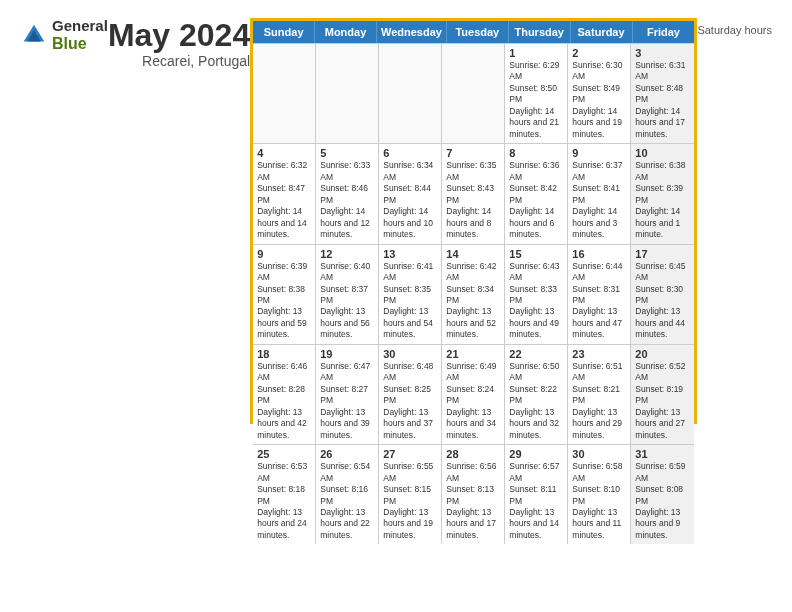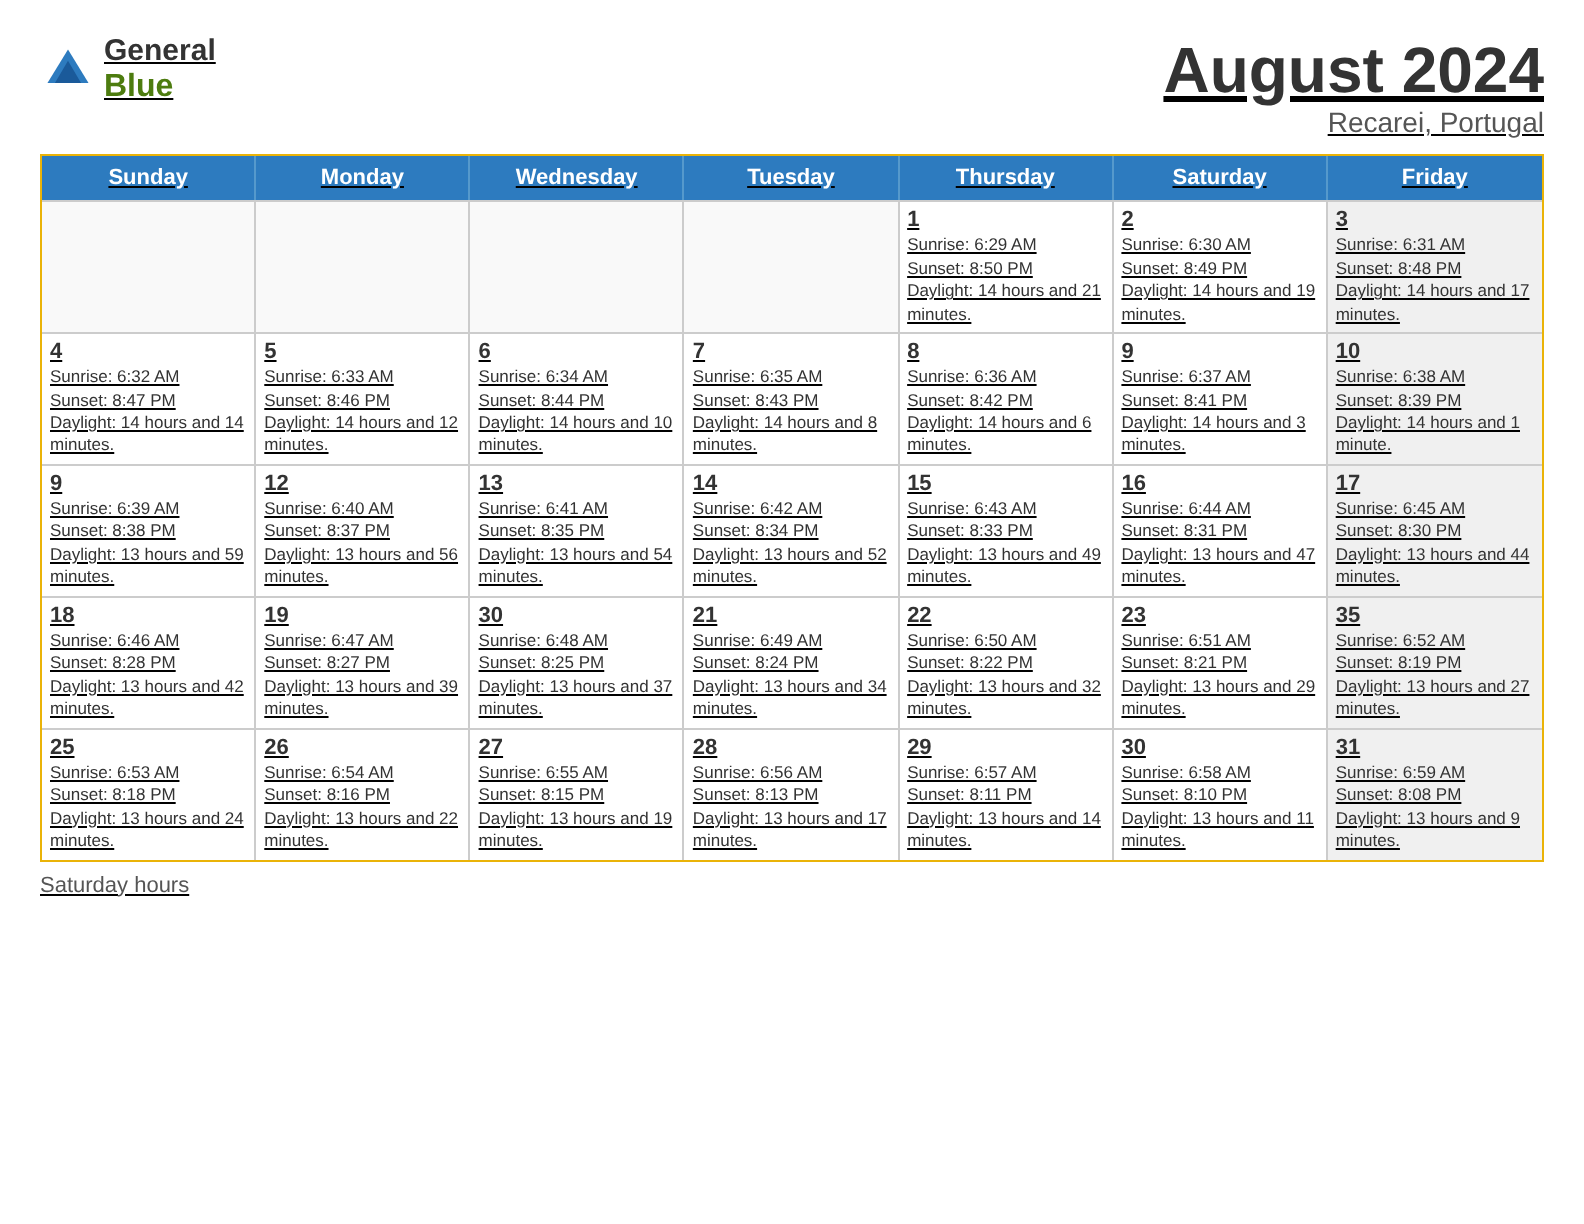--- a/index.html
+++ b/index.html
@@ -8,22 +8,21 @@
       background: #fff;
       width: 792px;
       height: 612px;
       overflow: hidden;
     }
     .page {
       width: 792px;
       height: 436px;
       padding: 18px 20px 12px 20px;
       display: flex;
-      flex-direction: column;
-      text-decoration: underline;
+      flex-direction: row;
     }
     .header {
       display: flex;
       justify-content: space-between;
       align-items: flex-start;
       margin-bottom: 8px;
     }
     .logo {
       display: flex;
       align-items: center;
@@ -58,21 +57,21 @@
       line-height: 1.1;
     }
     .subtitle {
       font-size: 14px;
       color: #555;
     }
     .calendar {
       flex: 1;
       display: flex;
       flex-direction: column;
-      border: 1px solid #eab308;
+      border: 3px solid #eab308;
     }
     .cal-header {
       display: grid;
       grid-template-columns: repeat(7, 1fr);
       background: #2d7bbf;
     }
     .cal-header-cell {
       color: #fff;
       font-weight: bold;
       font-size: 11px;
@@ -129,21 +128,21 @@
       <svg class="logo-icon" viewBox="0 0 30 30">
         <polygon points="15,4 26,22 4,22" fill="#2d7bbf"></polygon>
         <polygon points="15,10 22,22 8,22" fill="#1a5a9a"></polygon>
       </svg>
       <div class="logo-text">
         <span class="logo-general">General</span>
         <span class="logo-blue">Blue</span>
       </div>
     </div>
     <div class="title-block">
-      <div class="month-title">August 2024</div>
+      <div class="month-title">May 2024</div>
       <div class="subtitle">Recarei, Portugal</div>
     </div>
   </div>
 
   <div class="calendar">
     <div class="cal-header">
     <div class="cal-header-cell">Sunday</div>
         <div class="cal-header-cell">Monday</div>
         <div class="cal-header-cell">Wednesday</div>
         <div class="cal-header-cell">Tuesday</div>
@@ -249,21 +248,21 @@
           </div>
           <div class="cal-cell">
             <span class="day-num">22</span>
             <div class="cell-text">Sunrise: 6:50 AM<br>Sunset: 8:22 PM<br>Daylight: 13 hours and 32 minutes.</div>
           </div>
           <div class="cal-cell">
             <span class="day-num">23</span>
             <div class="cell-text">Sunrise: 6:51 AM<br>Sunset: 8:21 PM<br>Daylight: 13 hours and 29 minutes.</div>
           </div>
           <div class="cal-cell shaded">
-            <span class="day-num">35</span>
+            <span class="day-num">20</span>
             <div class="cell-text">Sunrise: 6:52 AM<br>Sunset: 8:19 PM<br>Daylight: 13 hours and 27 minutes.</div>
           </div>
         </div>
         <div class="cal-row">
           <div class="cal-cell">
             <span class="day-num">25</span>
             <div class="cell-text">Sunrise: 6:53 AM<br>Sunset: 8:18 PM<br>Daylight: 13 hours and 24 minutes.</div>
           </div>
           <div class="cal-cell">
             <span class="day-num">26</span>

